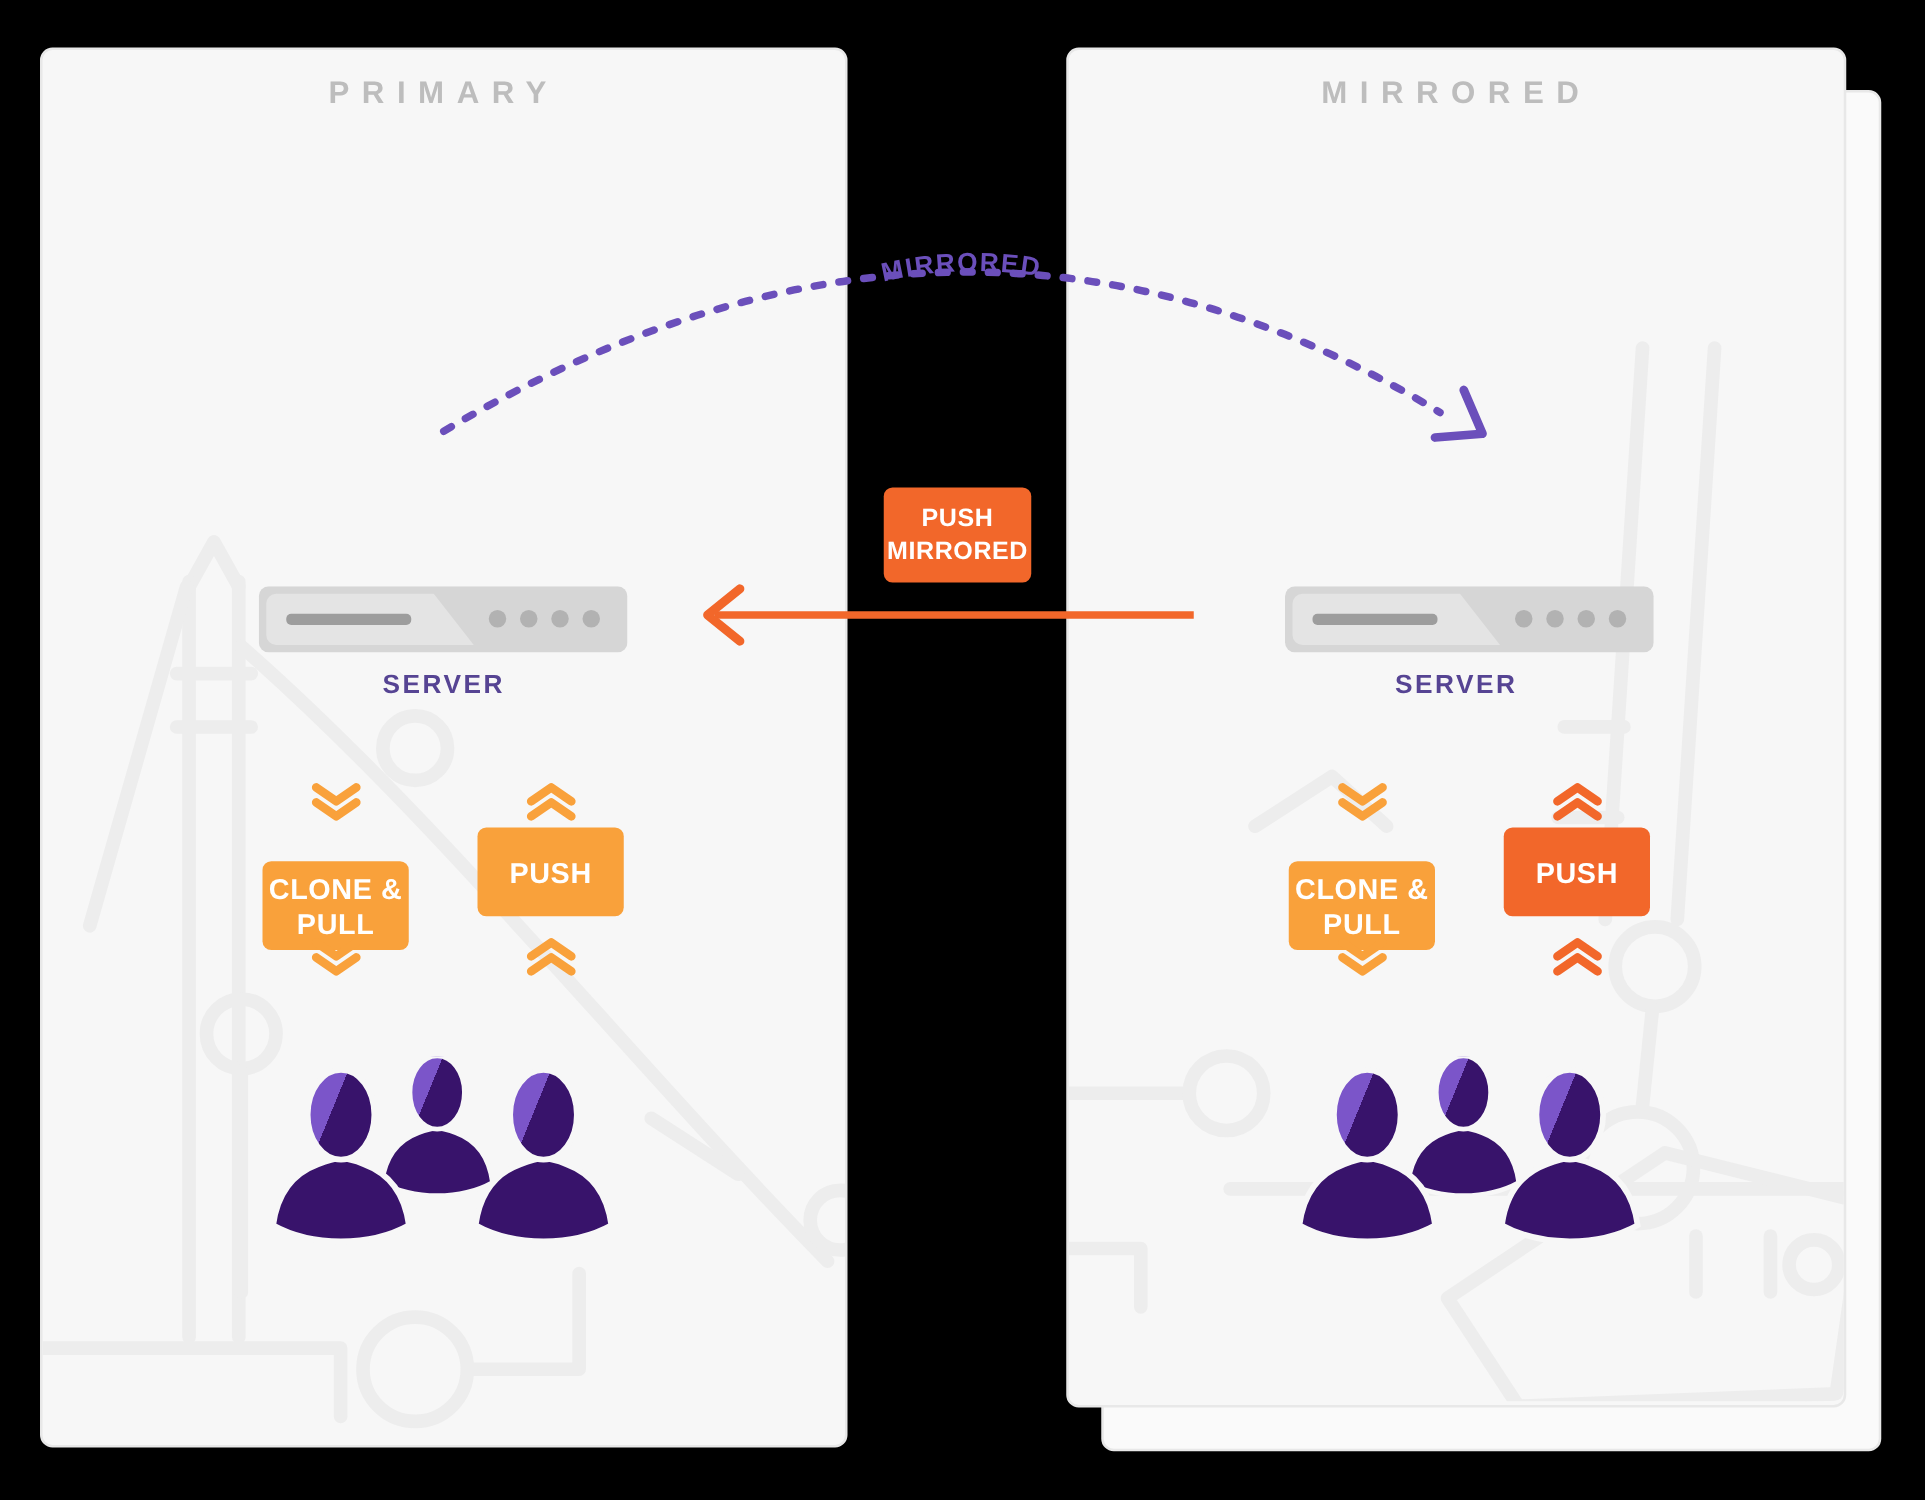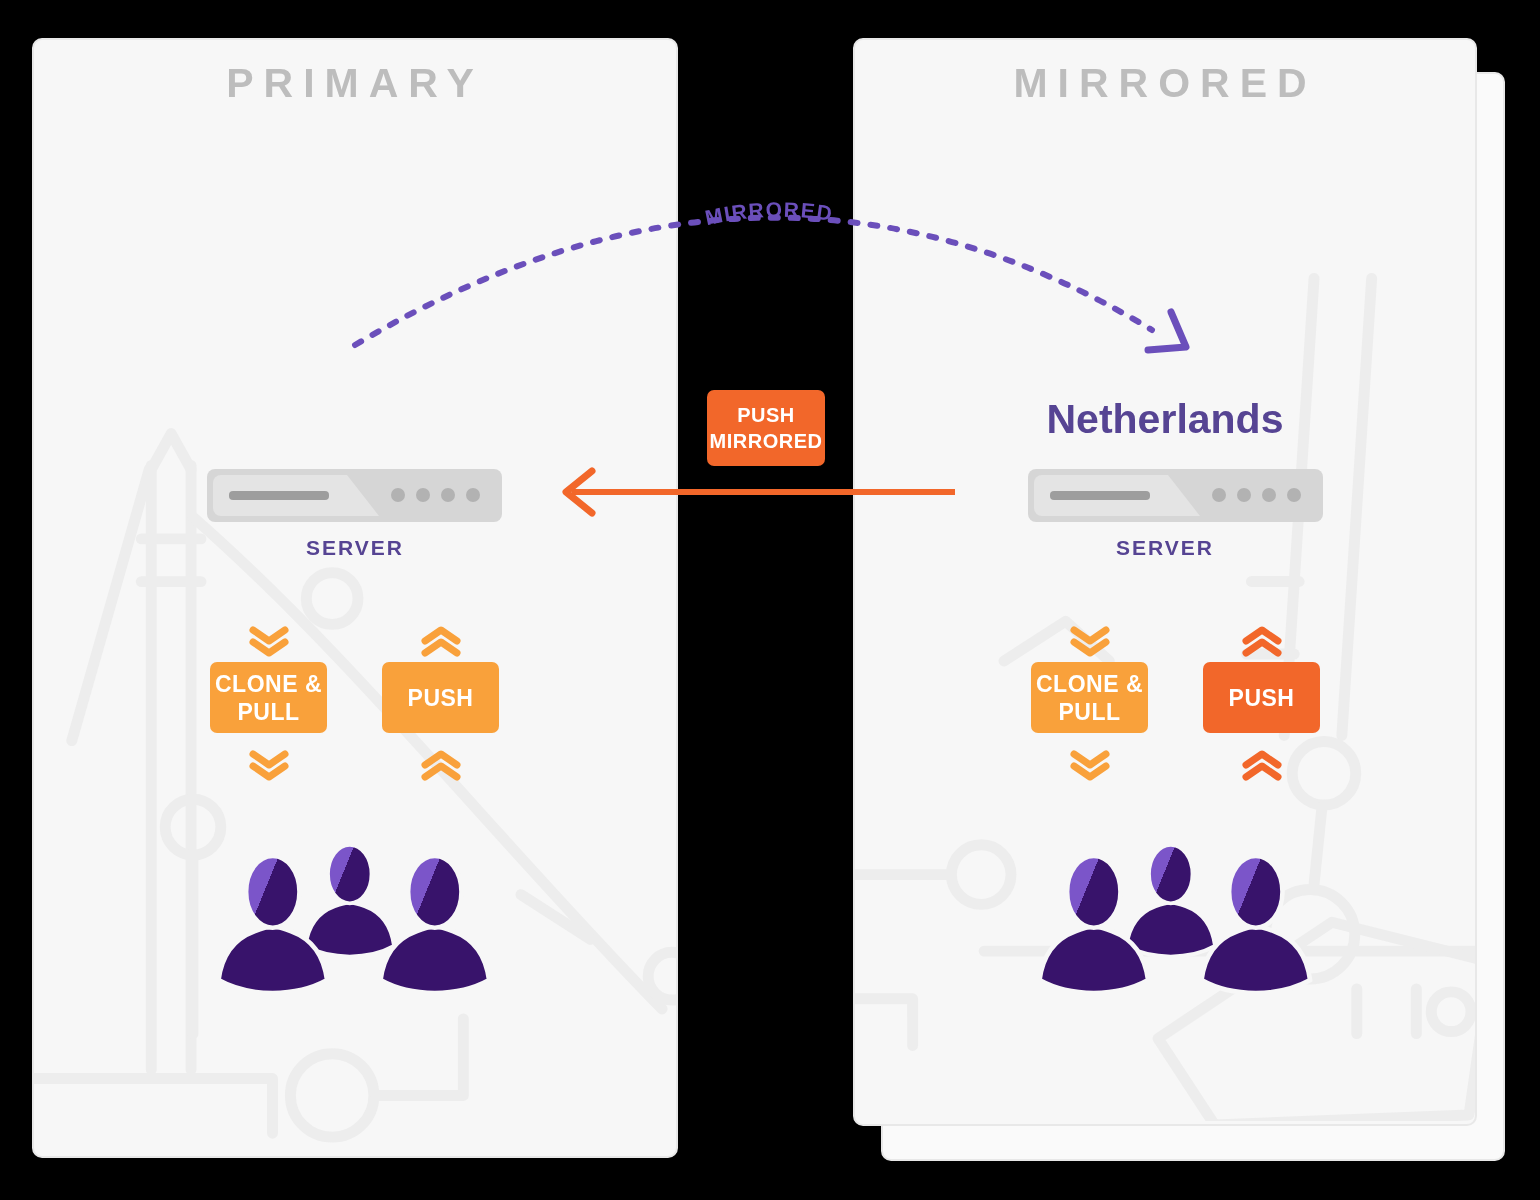--- a/index.html
+++ b/index.html
@@ -16,21 +16,21 @@
   }
   #primary-panel   { left:32px;  top:38px; width:646px; height:1120px; }
   #secondary-back  { left:881px; top:72px; width:624px; height:1089px; background:var(--panel-back-bg,#fafafa); }
   #secondary-panel { left:853px; top:38px; width:624px; height:1088px; }
 
   .watermark { position:absolute; inset:0; overflow:hidden; border-radius:8px; pointer-events:none; }
   .wm { stroke:var(--watermark,#ededed); stroke-width:11; fill:none; stroke-linecap:round; stroke-linejoin:round; }
 
   .panel-header {
     position:absolute; top:20px; left:0; right:0; text-align:center;
-    font-size:41px; font-weight:bold; letter-spacing:10px;
+    font-size:25px; font-weight:bold; letter-spacing:10px;
     color:var(--header-gray,#bdbdbd);
   }
   .location-title {
     position:absolute; top:356px; left:0; right:0; text-align:center;
     font-size:41px; font-weight:bold; color:var(--title-purple,#564493);
   }
   .server { position:absolute; left:173px; top:429px; width:295px; height:53px; }
   .srv-body { fill:var(--server-body,#d6d6d6); }
   .srv-face { fill:var(--server-panel,#e3e3e3); }
   .srv-bar  { fill:var(--server-bar,#9d9d9d); }
@@ -50,21 +50,21 @@
   .chev.c3 { left:385px; top:584px; }
   .chev.c4 { left:385px; top:708px; }
 
   .action-box {
     position:absolute; top:622px; width:117px; height:71px; box-sizing:border-box;
     border-radius:7px; background:var(--light-orange,#f9a13b);
     color:var(--white,#fff); font-weight:bold; font-size:23px; line-height:28px;
     display:flex; flex-direction:column; align-items:center; justify-content:center;
     text-align:center; letter-spacing:0.5px;
   }
-  .action-box.clone { left:176px; }
+  .action-box.clone { left:176px;margin-top:27px; }
   .action-box.push  { left:348px; }
   .action-box.dark  { background:var(--orange,#f2672a); }
 
   .users { position:absolute; left:171px; top:805px; width:300px; height:168px; }
   .p-body { fill:var(--dark-purple,#38136b); stroke:var(--panel-bg,#f7f7f7); stroke-width:5; }
   .p-head { fill:url(#headgrad); stroke:var(--panel-bg,#f7f7f7); stroke-width:5; }
   .g-light { stop-color:var(--light-purple,#7b55c9); }
   .g-dark  { stop-color:var(--dark-purple,#38136b); }
 
   #flow-overlay { position:absolute; left:0; top:0; width:1540px; height:1200px; pointer-events:none; }
@@ -186,21 +186,20 @@
       <path class="wm" d="M565 955 V1000"></path>
       <path class="wm" d="M150 625 L212 585 L256 625"></path>
       <path class="wm" d="M0 840 H92"></path>
       <circle class="wm" cx="127" cy="840" r="30"></circle>
       <path class="wm" d="M0 965 H58 V1012"></path>
       <path class="wm" d="M305 1005 L480 888 L640 928 L618 1082 L362 1092 Z"></path>
       <circle class="wm" cx="600" cy="978" r="20"></circle>
     </svg>
 
     <div class="panel-header">MIRRORED</div>
-    <div class="location-title">Netherlands</div>
 
     <svg class="server" viewBox="0 0 295 53">
       <rect class="srv-body" x="0" y="0" width="295" height="53" rx="8"></rect>
       <path class="srv-face" d="M14 6 H140 L172 47 H14 A8 8 0 0 1 6 39 V14 A8 8 0 0 1 14 6 Z"></path>
       <rect class="srv-bar" x="22" y="22" width="100" height="9" rx="4"></rect>
       <circle class="srv-dot" cx="191" cy="26" r="7"></circle>
       <circle class="srv-dot" cx="216" cy="26" r="7"></circle>
       <circle class="srv-dot" cx="241" cy="26" r="7"></circle>
       <circle class="srv-dot" cx="266" cy="26" r="7"></circle>
     </svg>

